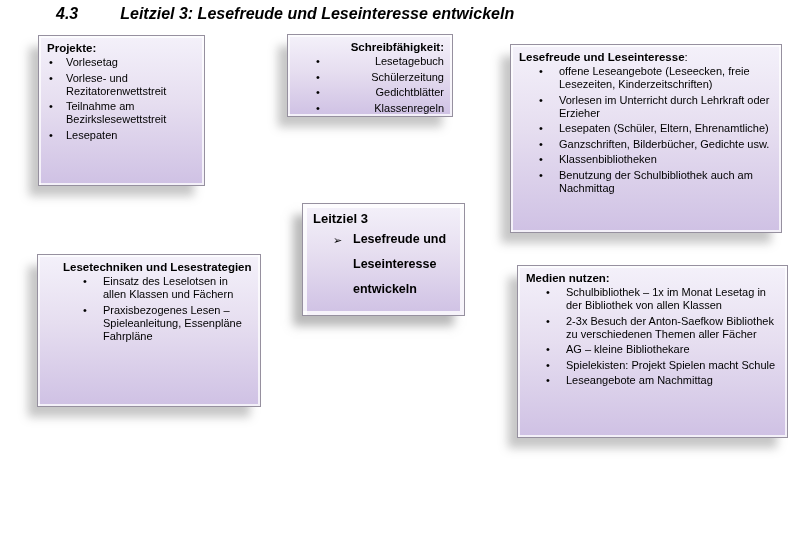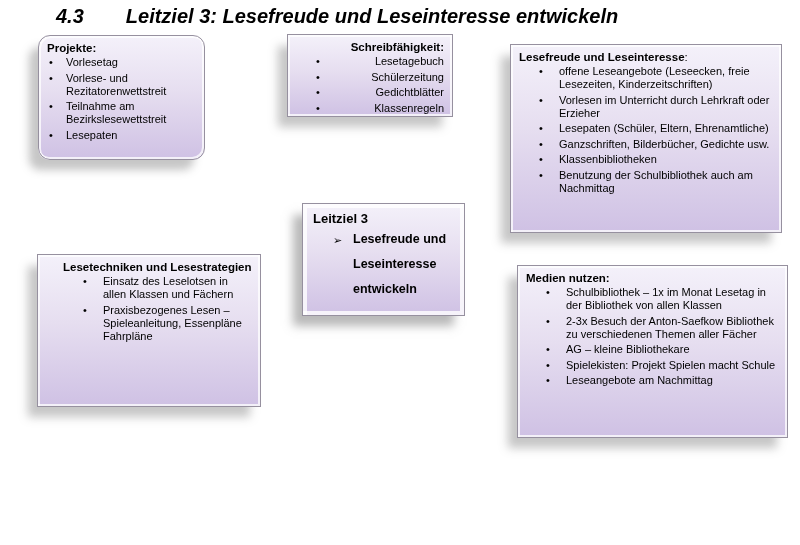--- a/index.html
+++ b/index.html
@@ -3,35 +3,35 @@
 <meta charset="utf-8">
 <style>
   html,body { margin:0; padding:0; background:#fff; }
   .page {
     position:relative; width:800px; height:545px; overflow:hidden;
     background:#ffffff; color:#000;
     font-family:"Liberation Sans","DejaVu Sans",sans-serif;
   }
   .doc-title {
     position:absolute; top:5px; left:56px;
-    font-size:20px; font-weight:bold; font-style:italic; white-space:nowrap;
+    font-size:16px; font-weight:bold; font-style:italic; white-space:nowrap;
   }
   .doc-title .title-text { margin-left:42px; }
 
   .box {
     position:absolute; box-sizing:border-box;
     background:linear-gradient(180deg,#f4f1fa 0%,#e6def0 45%,#cfc1e4 100%);
     border:1px solid #96909f;
     box-shadow:
       inset 1px 1px 0 1px rgba(255,255,255,0.75),
       inset -1px -1px 0 1px rgba(255,255,255,0.75),
       -10px 11px 9px -1px rgba(128,128,128,0.45);
     padding:5px 8px;
   }
-  #box-projekte      { left:38px;  top:35px;  width:167px; height:125px;border-radius:12px; }
+  #box-projekte      { left:38px;  top:35px;  width:167px; height:151px; }
   #box-schreib       { left:287px; top:34px;  width:166px; height:83px;text-align:right;  }
   #box-lesefreude    { left:510px; top:44px;  width:272px; height:189px; }
   #box-leitziel      { left:302px; top:203px; width:163px; height:113px;
     box-shadow:
       inset 2px 2px 0 2px rgba(255,255,255,0.8),
       inset -2px -2px 0 2px rgba(255,255,255,0.8),
       -10px 11px 9px -1px rgba(115,115,115,0.5);
   }
   #box-lesetechniken { left:37px;  top:254px; width:224px; height:153px;padding-left:25px; }
   #box-medien        { left:517px; top:265px; width:271px; height:173px; }

